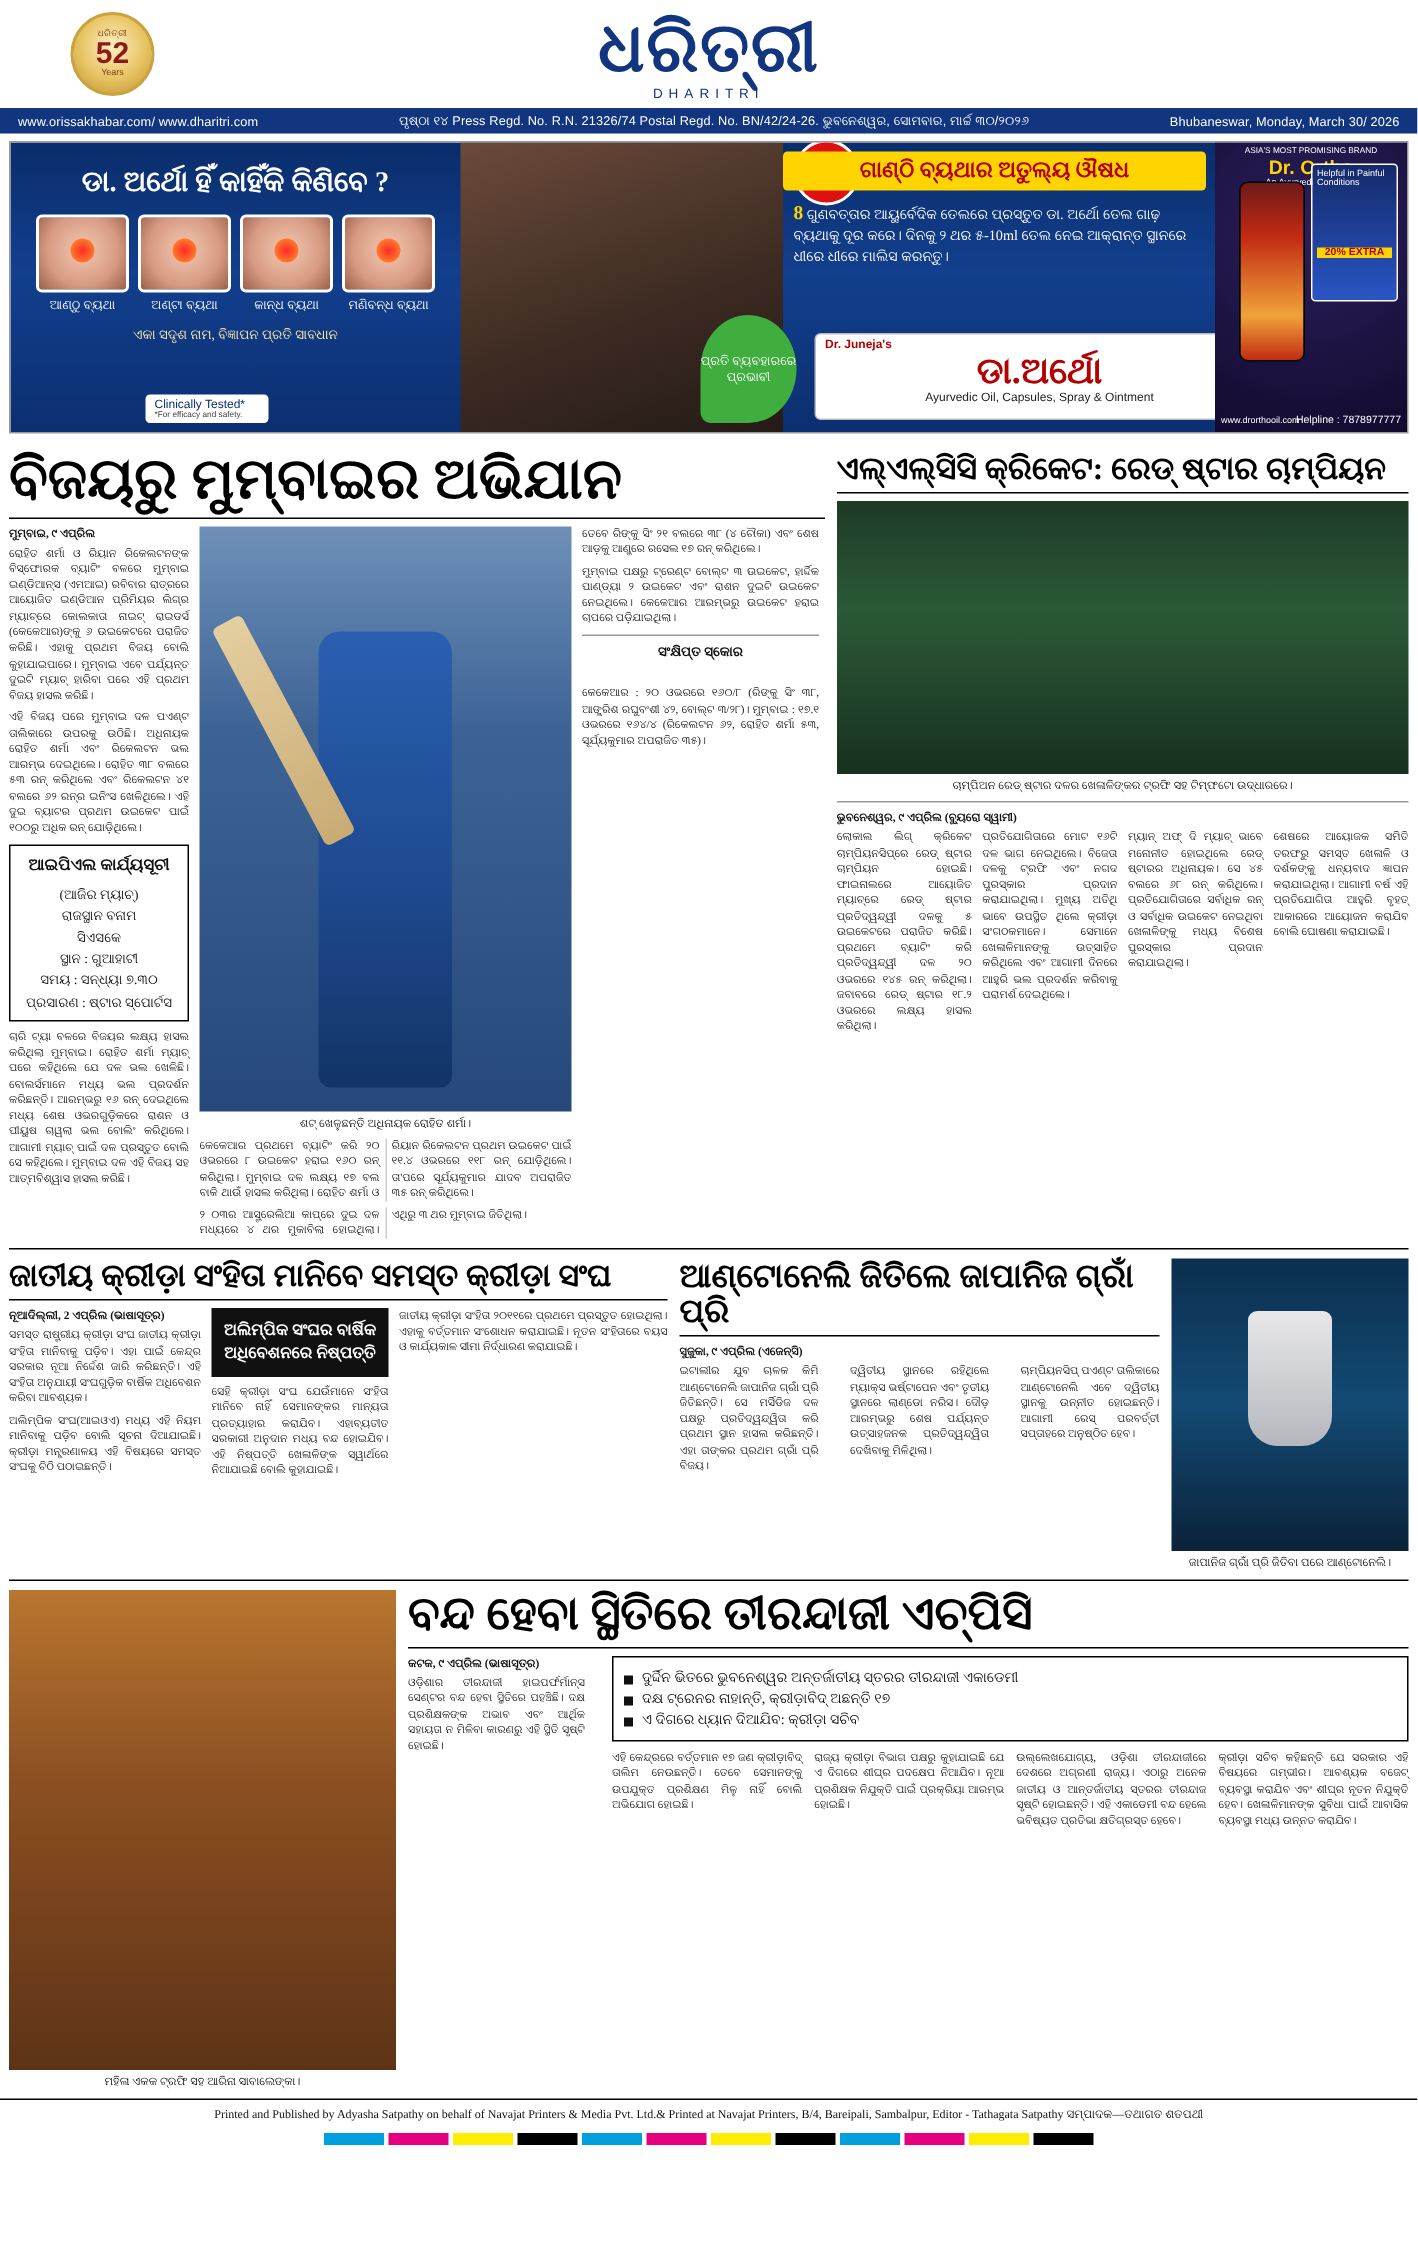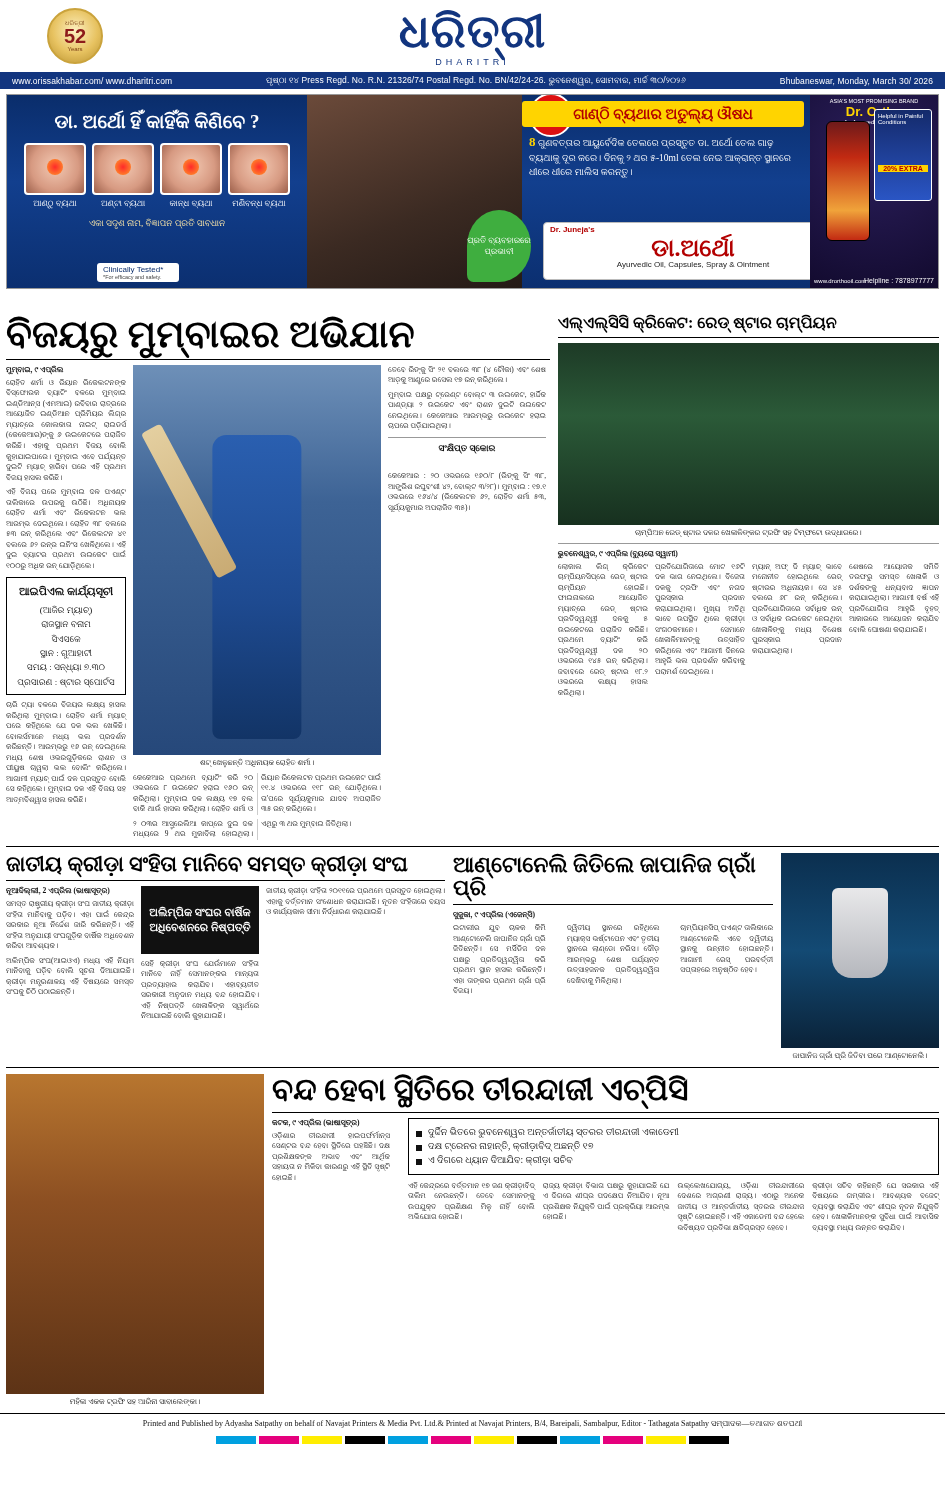--- a/index.html
+++ b/index.html
@@ -41,21 +41,21 @@
   
   .infobar {
     background:#12357f; color:#fff; font-size:8.5px;
     display:flex; align-items:center; justify-content:space-between;
     padding: 3px 12px; letter-spacing:.1px;
   }
   .infobar .mid { flex:1; text-align:center; }
 
   
   .adband {
-    margin: 5px 6px 22px 6px; border:1px solid #999; height: 195px;
+    margin: 5px 6px 8px 6px; border:1px solid #999; height: 195px;
     display:flex; position:relative; overflow:hidden;
     background: linear-gradient(180deg,#0a2d6b 0%, #123f8e 45%, #0b2f70 100%);
   }
   .ad-left { width: 300px; position:relative; color:#fff; padding:10px 8px;}
   .ad-left h2 { margin:6px 0 10px 0; font-size:19px; text-align:center; color:#fff; font-weight:bold;}
   .ad-pills { display:flex; gap:6px; justify-content:center; }
   .ad-pill { width:62px; }
   .ad-pill .img {
     height:52px; border:2px solid #fff; border-radius:4px;
     background: radial-gradient(circle at 50% 45%, #f3c9b3 0%, #d79a82 60%, #9c5f4a 100%);
@@ -130,21 +130,21 @@
     hyphens:auto; word-break:break-word;
   }
   .dateline { font-weight:bold; font-size:7.6px; margin-bottom:3px; }
   .caption { font-size:7.6px; text-align:center; margin-top:3px; font-family:"Liberation Serif", serif;}
 
   
   .sec1 { display:flex; padding: 4px 6px 0 6px; gap:8px; }
   .sec1-left { width: 545px; }
   .sec1-right { width: 382px; }
   .h1-main { font-size: 38px; letter-spacing:0px; }
-  .h1-right { font-size: 16px; }
+  .h1-right { font-size: 21px; }
 
   .photo {
     background: linear-gradient(180deg,#4d7fb5 0%, #2f5d94 50%, #1f4472 100%);
     position:relative; overflow:hidden;
   }
   .photo.crowd { background: linear-gradient(180deg,#6e90b8 0%, #3d6395 35%, #26487a 100%); }
   .photo .player {
     position:absolute; left:50%; top:18%; width:36%; height:78%;
     transform:translateX(-50%);
     background: linear-gradient(180deg,#2a5fb0 0%, #1e4a90 55%, #123466 100%);
@@ -163,21 +163,21 @@
     border:1px solid #000; padding:5px 6px; text-align:center;
     font-family:"Liberation Serif", serif; font-size:9px; line-height:1.6;
   }
   .infobox .ib-title { font-weight:bold; font-size:11px; margin-bottom:2px;}
   .infobox .ib-sub { font-size:9px; }
 
   .cols2 { column-count:2; column-gap:8px; column-rule:1px solid #ccc;}
 
   .boxhead {
     background:#111; color:#fff; text-align:center; font-weight:bold;
-    font-family:"Liberation Serif", serif; font-size:11px; padding:19px 3px; line-height:1.35;
+    font-family:"Liberation Serif", serif; font-size:11px; padding:8px 3px; line-height:1.35;
   }
   .bullet-box { border:1px solid #000; padding:5px 7px; font-family:"Liberation Serif", serif; font-size:9.5px;}
   .bullet-box div { margin:3px 0; padding-left:12px; position:relative;}
   .bullet-box div:before {
     content:""; position:absolute; left:0; top:4px; width:6px;height:6px; background:#111;
   }
 
   
   .sec2 { display:flex; padding: 6px 6px 0 6px; gap:8px;}
   .h2-left { font-size: 21px; }
@@ -311,21 +311,21 @@
           <div class="body-col" style="margin-top:5px;">ଚାରି ଟ୍ୟା ବଳରେ ବିଜୟର ଲକ୍ଷ୍ୟ ହାସଲ କରିଥିଲା ମୁମ୍ବାଇ। ରୋହିତ ଶର୍ମା ମ୍ୟାଚ୍ ପରେ କହିଥିଲେ ଯେ ଦଳ ଭଲ ଖେଳିଛି। ବୋଲର୍ସମାନେ ମଧ୍ୟ ଭଲ ପ୍ରଦର୍ଶନ କରିଛନ୍ତି। ଆରମ୍ଭରୁ ୧୬ ରନ୍ ଦେଇଥିଲେ ମଧ୍ୟ ଶେଷ ଓଭରଗୁଡ଼ିକରେ ରାଶନ ଓ ପୀୟୁଷ ଚାୱଲା ଭଲ ବୋଲିଂ କରିଥିଲେ। ଆଗାମୀ ମ୍ୟାଚ୍ ପାଇଁ ଦଳ ପ୍ରସ୍ତୁତ ବୋଲି ସେ କହିଥିଲେ। ମୁମ୍ବାଇ ଦଳ ଏହି ବିଜୟ ସହ ଆତ୍ମବିଶ୍ୱାସ ହାସଲ କରିଛି।</div>
         </div>
 
         <div style="width:248px;">
           <div class="photo crowd" style="height:390px;">
             <div class="player"></div>
             <div class="bat"></div>
           </div>
           <div class="caption od">ଶଟ୍ ଖେଳୁଛନ୍ତି ଅଧିନାୟକ ରୋହିତ ଶର୍ମା।</div>
           <div class="body-col cols2" style="margin-top:5px;">କେକେଆର ପ୍ରଥମେ ବ୍ୟାଟିଂ କରି ୨୦ ଓଭରରେ ୮ ଉଇକେଟ ହରାଇ ୧୬୦ ରନ୍ କରିଥିଲା। ମୁମ୍ବାଇ ଦଳ ଲକ୍ଷ୍ୟ ୧୭ ବଲ ବାକି ଥାଉଁ ହାସଲ କରିଥିଲା। ରୋହିତ ଶର୍ମା ଓ ରିୟାନ ରିକେଲଟନ ପ୍ରଥମ ଉଇକେଟ ପାଇଁ ୧୧.୪ ଓଭରରେ ୧୧୮ ରନ୍ ଯୋଡ଼ିଥିଲେ। ତା'ପରେ ସୂର୍ଯ୍ୟକୁମାର ଯାଦବ ଅପରାଜିତ ୩୫ ରନ୍ କରିଥିଲେ।</div>
-          <div class="body-col cols2" style="margin-top:4px;">୨ ୦୩ର ଆସ୍ଟ୍ରେଲିଆ କାପ୍‌ରେ ଦୁଇ ଦଳ ମଧ୍ୟରେ 9 ଥର ମୁକାବିଲା ହୋଇଥିଲା। ଏଥିରୁ ୩ ଥର ମୁମ୍ବାଇ ଜିତିଥିଲା।</div>
+          <div class="body-col cols2" style="margin-top:4px;">୨ ୦୩ର ଆସ୍ଟ୍ରେଲିଆ କାପ୍‌ରେ ଦୁଇ ଦଳ ମଧ୍ୟରେ ୪ ଥର ମୁକାବିଲା ହୋଇଥିଲା। ଏଥିରୁ ୩ ଥର ମୁମ୍ବାଇ ଜିତିଥିଲା।</div>
         </div>
 
         <div style="width:158px;">
           <div class="body-col">ତେବେ ରିଙ୍କୁ ସିଂ ୨୧ ବଲରେ ୩୮ (୪ ଚୌକା) ଏବଂ ଶେଷ ଆଡ଼କୁ ଆଣ୍ଡ୍ରେ ରସେଲ ୧୭ ରନ୍ କରିଥିଲେ।</div>
           <div class="body-col" style="margin-top:4px;">ମୁମ୍ବାଇ ପକ୍ଷରୁ ଟ୍ରେଣ୍ଟ ବୋଲ୍ଟ ୩ ଉଇକେଟ, ହାର୍ଦ୍ଦିକ ପାଣ୍ଡ୍ୟା ୨ ଉଇକେଟ ଏବଂ ରାଶନ ଦୁଇଟି ଉଇକେଟ ନେଇଥିଲେ। କେକେଆର ଆରମ୍ଭରୁ ଉଇକେଟ ହରାଇ ଚାପରେ ପଡ଼ିଯାଇଥିଲା।</div>
           <div class="thinrule" style="margin:5px 0;"></div>
           <div class="od" style="font-weight:bold;font-size:9px;text-align:center;">ସଂକ୍ଷିପ୍ତ ସ୍କୋର</div>
           <div class="body-col" style="margin-top:17px;">କେକେଆର : ୨୦ ଓଭରରେ ୧୬୦/୮ (ରିଙ୍କୁ ସିଂ ୩୮, ଆଙ୍କ୍ରିଶ ରଘୁବଂଶୀ ୪୨, ବୋଲ୍ଟ ୩/୨୮)। ମୁମ୍ବାଇ : ୧୭.୧ ଓଭରରେ ୧୬୪/୪ (ରିକେଲଟନ ୬୨, ରୋହିତ ଶର୍ମା ୫୩, ସୂର୍ଯ୍ୟକୁମାର ଅପରାଜିତ ୩୫)।</div>
         </div>
       </div>

